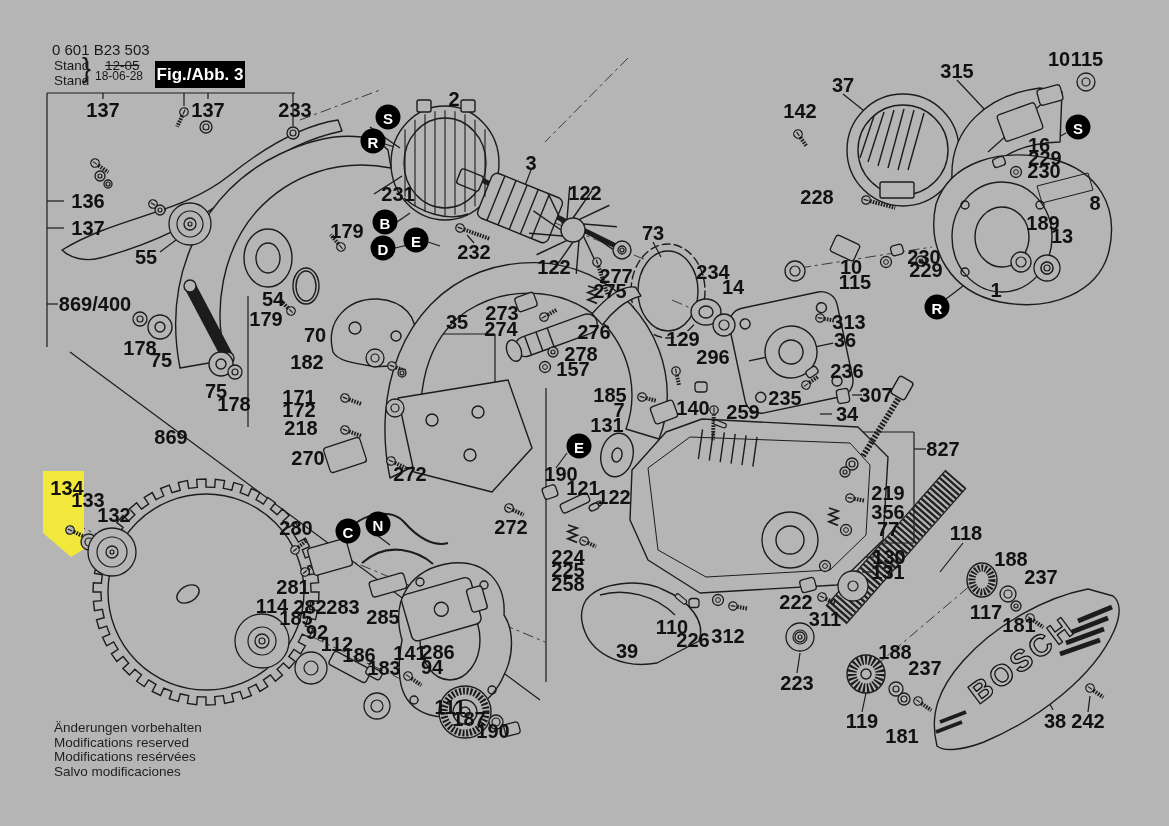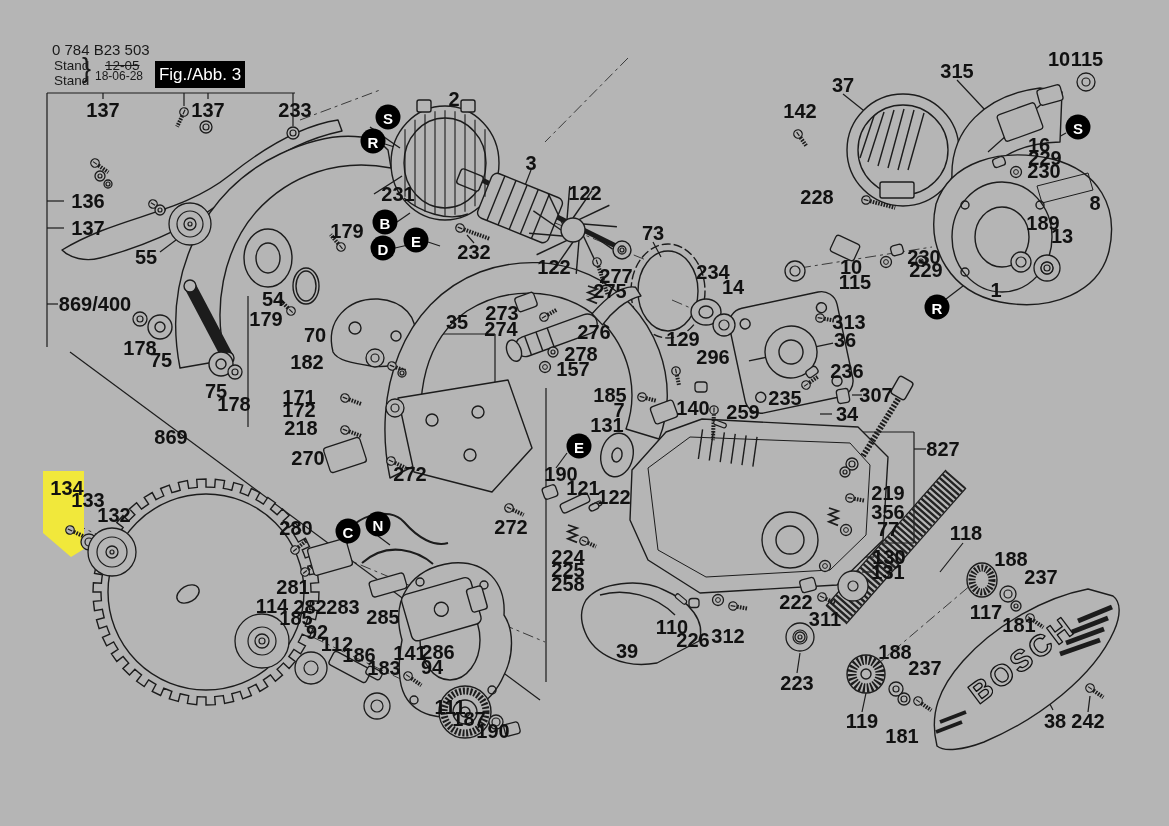--- a/index.html
+++ b/index.html
@@ -7,21 +7,21 @@
         font-family:"Liberation Sans",sans-serif;background:#b5b5b5;}
   .page svg{position:absolute;left:0;top:0;}
   .hdr-text{position:absolute;color:#1a1a1a;}
   .pn{left:52px;top:41px;font-size:15px;}
   .stand-lbl{left:54px;top:58px;font-size:13.5px;}
   .issue-lbl{left:54px;top:73px;font-size:13.5px;}
   .brace{left:82px;top:53px;font-size:27px;font-weight:400;}
   .stand-val{left:97px;top:58px;font-size:13.5px;text-decoration:line-through;margin-left:8px;}
   .issue-val{left:95px;top:69px;font-size:12px;}
   .figbox{position:absolute;left:155px;top:61px;width:90px;height:27px;
-          background:#000;color:#fff;font-size:17px;font-weight:normal;
+          background:#000;color:#fff;font-size:17px;font-weight:bold;
           text-align:center;line-height:27px;}
   .ftr{position:absolute;left:54px;top:721px;color:#1f1f1f;font-size:13.5px;line-height:14.5px;}
 </style>
 </head>
 <body>
 
 <div class="page">
 
 <svg width="1169" height="826" viewBox="0 0 1169 826">
   <rect width="1169" height="826" fill="#b5b5b5"></rect>
@@ -818,22 +818,28 @@
           <circle cx="348" cy="531" r="12.5" fill="#000000"></circle>
           <text x="348" y="532" text-anchor="middle" dominant-baseline="central" font-size="15" font-weight="bold" fill="#ffffff">C</text>
         </g>
         <g>
           <circle cx="378" cy="524" r="12.5" fill="#000000"></circle>
           <text x="378" y="525" text-anchor="middle" dominant-baseline="central" font-size="15" font-weight="bold" fill="#ffffff">N</text>
         </g>
       </g>
 </svg>
 
-<div class="hdr-text pn">0 784 B23 503</div>
+<div class="hdr-text pn">0 601 B23 503</div>
 <div class="hdr-text stand-lbl">Stand</div>
 <div class="hdr-text issue-lbl">Stand</div>
 <div class="hdr-text brace">}</div>
 <div class="hdr-text stand-val">12-05</div>
 <div class="hdr-text issue-val">18-06-28</div>
 <div class="figbox">Fig./Abb. 3</div>
 
-
+<div class="ftr">
+  <div>Änderungen vorbehalten</div>
+  <div>Modifications reserved</div>
+  <div>Modifications resérvées</div>
+  <div>Salvo modificaciones</div>
 </div>
 
+</div>
+
 </body></html>

